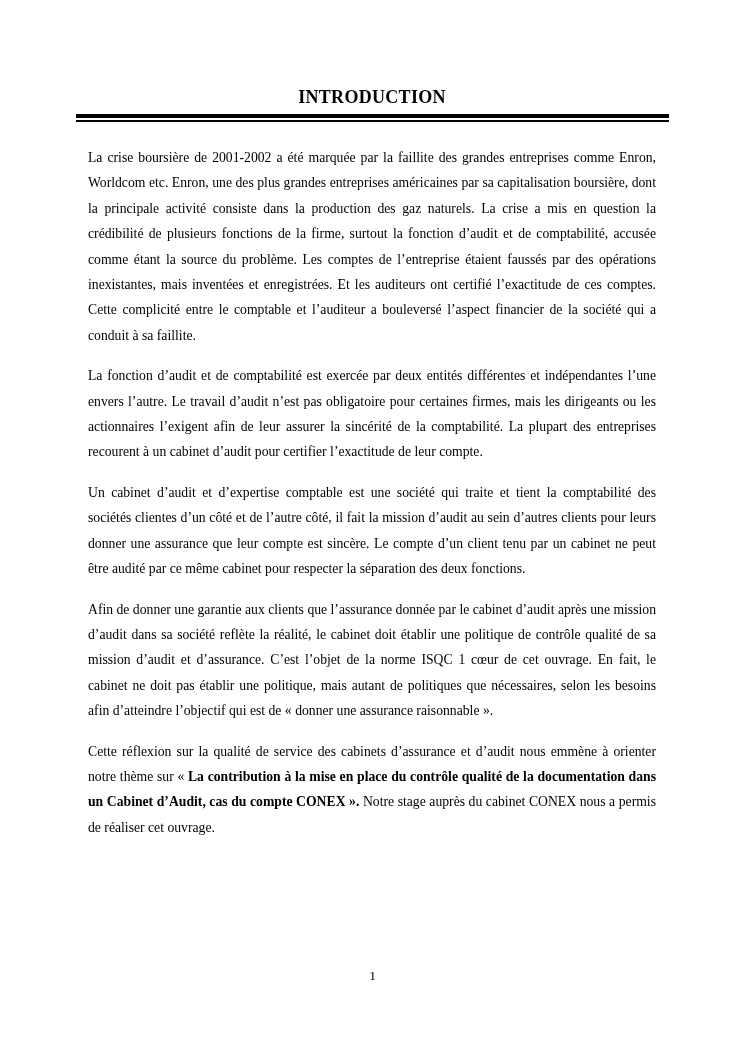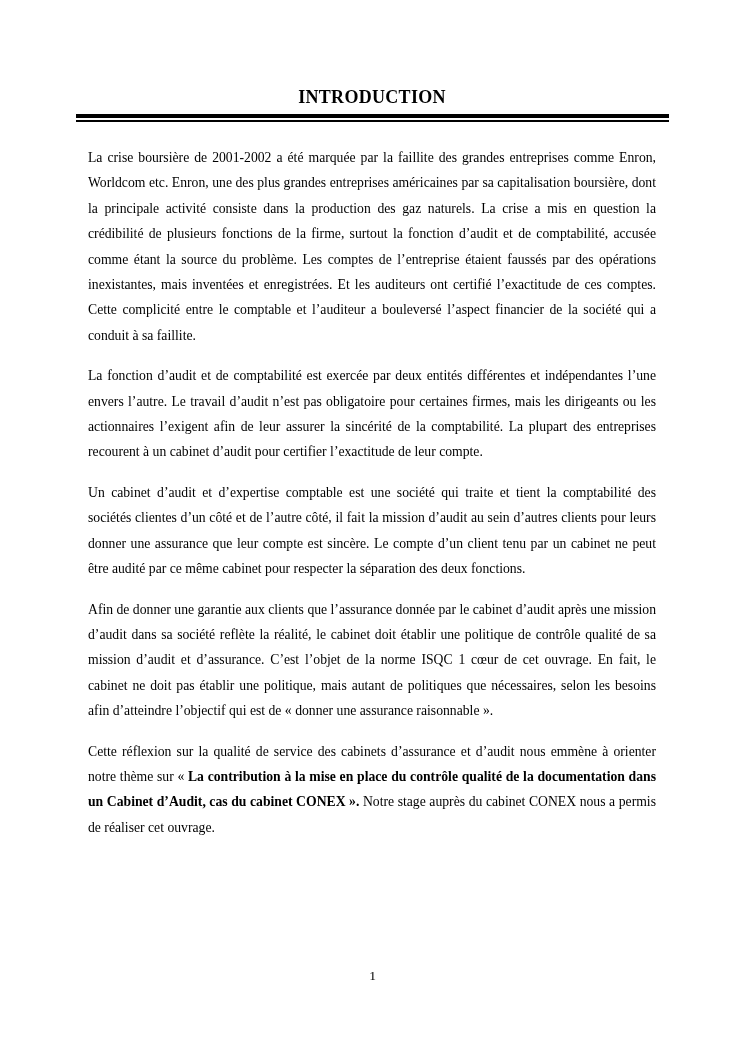--- a/index.html
+++ b/index.html
@@ -73,17 +73,17 @@
     </h1>
     <div class="title-rule">
       <div class="rule-thick"></div>
       <div class="rule-thin"></div>
     </div>
     <div class="body-text">
         <p class="para"><span>La crise boursière de 2001-2002 a été marquée par la faillite des grandes entreprises comme Enron, Worldcom etc. Enron, une des plus grandes entreprises américaines par sa capitalisation boursière, dont la principale activité consiste dans la production des gaz naturels. La crise a mis en question la crédibilité de plusieurs fonctions de la firme, surtout la fonction d’audit et de comptabilité, accusée comme étant la source du problème. Les comptes de l’entreprise étaient faussés par des opérations inexistantes, mais inventées et enregistrées. Et les auditeurs ont certifié l’exactitude de ces comptes. Cette complicité entre le comptable et l’auditeur a bouleversé l’aspect financier de la société qui a conduit à sa faillite.</span></p>
         <p class="para"><span>La fonction d’audit et de comptabilité est exercée par deux entités différentes et indépendantes l’une envers l’autre. Le travail d’audit n’est pas obligatoire pour certaines firmes, mais les dirigeants ou les actionnaires l’exigent afin de leur assurer la sincérité de la comptabilité. La plupart des entreprises recourent à un cabinet d’audit pour certifier l’exactitude de leur compte.</span></p>
         <p class="para"><span>Un cabinet d’audit et d’expertise comptable est une société qui traite et tient la comptabilité des sociétés clientes d’un côté et de l’autre côté, il fait la mission d’audit au sein d’autres clients pour leurs donner une assurance que leur compte est sincère. Le compte d’un client tenu par un cabinet ne peut être audité par ce même cabinet pour respecter la séparation des deux fonctions.</span></p>
         <p class="para"><span>Afin de donner une garantie aux clients que l’assurance donnée par le cabinet d’audit après une mission d’audit dans sa société reflète la réalité, le cabinet doit établir une politique de contrôle qualité de sa mission d’audit et d’assurance. C’est l’objet de la norme ISQC 1 cœur de cet ouvrage. En fait, le cabinet ne doit pas établir une politique, mais autant de politiques que nécessaires, selon les besoins afin d’atteindre l’objectif qui est de « donner une assurance raisonnable ».</span></p>
-        <p class="para"><span>Cette réflexion sur la qualité de service des cabinets d’assurance et d’audit nous emmène à orienter notre thème sur « </span><span class="bold">La contribution à la mise en place du contrôle qualité de la documentation dans un Cabinet d’Audit, cas du cabinet CONEX ».</span><span> Notre stage auprès du cabinet CONEX nous a permis de réaliser cet ouvrage.</span></p>
+        <p class="para"><span>Cette réflexion sur la qualité de service des cabinets d’assurance et d’audit nous emmène à orienter notre thème sur « </span><span class="bold">La contribution à la mise en place du contrôle qualité de la documentation dans un Cabinet d’Audit, cas du compte CONEX ».</span><span> Notre stage auprès du cabinet CONEX nous a permis de réaliser cet ouvrage.</span></p>
       </div>
   </div>
   <div class="page-number">1</div>
 </div>
 
 </body></html>

